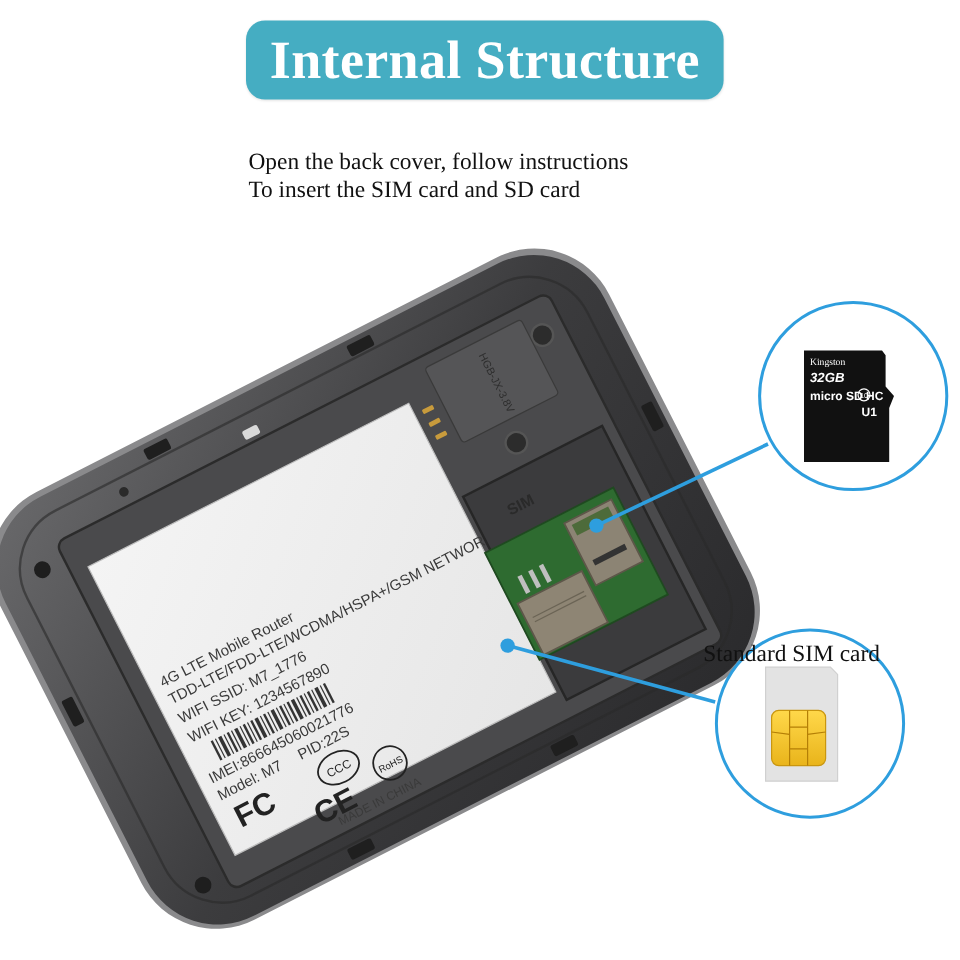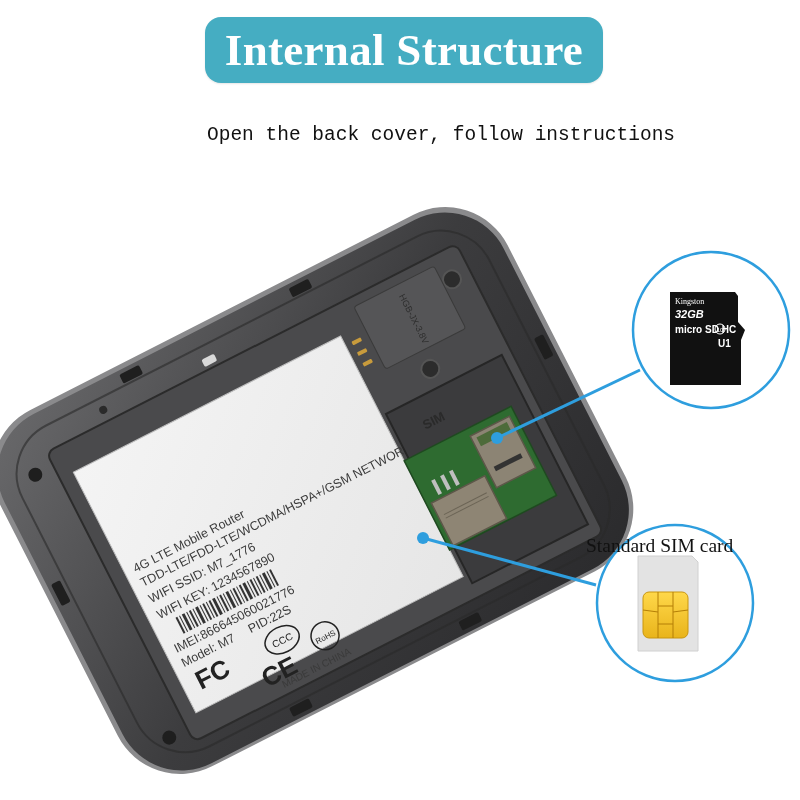--- a/index.html
+++ b/index.html
@@ -1,32 +1,33 @@
 <!DOCTYPE html>
 <html><head>
 <meta charset="utf-8">
 <style>
   html, body { margin:0; padding:0; }
   body { width:800px; height:800px; background:#ffffff; position:relative; overflow:hidden; font-family:"Liberation Serif", serif; }
   .title-pill { position:absolute; left:205px; top:17px; width:398px; height:66px; background:#45adc2; border-radius:16px; display:flex; align-items:center; justify-content:center; box-shadow:0 1px 2px rgba(0,0,0,0.1); }
   .title-pill span { color:#fff; font-family:"Liberation Serif", serif; font-weight:bold; font-size:45px; letter-spacing:0.3px; }
-  .subtitle { position:absolute; left:207px; top:124px; font-family:Liberation Mono, monospace; font-size:19.5px; line-height:23px; color:#111; }
+  .subtitle { position:absolute; left:207px; top:124px; font-family:Liberation Serif, serif; font-size:19.5px; line-height:23px; color:#111; }
   .subtitle div { white-space:nowrap; }
   .device-layer { position:absolute; left:0; top:0; width:800px; height:800px; }
   .sim-label { position:absolute; left:586px; top:507px; font-family:"Liberation Serif", serif; font-size:19.5px; color:#111; white-space:nowrap;margin-top:28px; }
 </style>
 </head>
 <body>
 
 <div class="title-pill">
   <span>Internal Structure</span>
 </div>
 
 <div class="subtitle">
   <div>Open the back cover, follow instructions</div>
+  <div>To insert the SIM card and SD card</div>
 </div>
 
 <svg class="device-layer" viewBox="0 0 800 800">
   <defs>
     <linearGradient id="bodyGrad" x1="0" y1="0" x2="1" y2="1">
       <stop offset="0" stop-color="#6a6a6c"></stop>
       <stop offset="0.5" stop-color="#3c3c3e"></stop>
       <stop offset="1" stop-color="#2a2a2c"></stop>
     </linearGradient>
     <linearGradient id="labelGrad" x1="0" y1="0" x2="1" y2="1">

